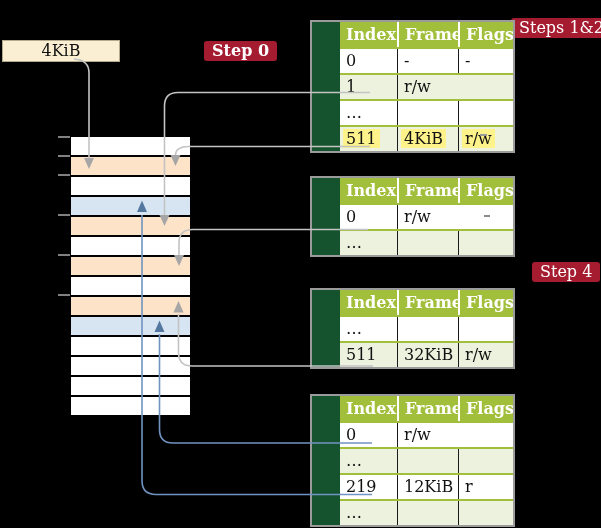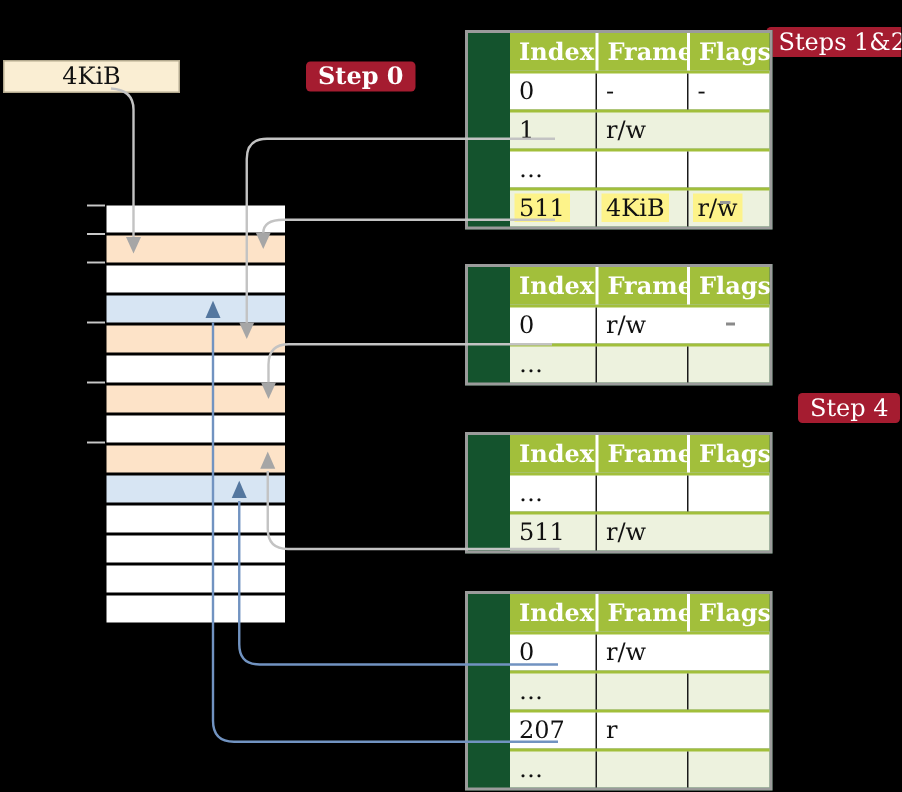--- a/index.html
+++ b/index.html
@@ -137,40 +137,42 @@
         <div class="tcell c1">Frame</div>
         <div class="tcell c2">Flags</div>
       </div>
       <div class="trow tbody zwhite">
         <div class="tcell c0"><span>…</span></div>
         <div class="tcell c1"></div>
         <div class="tcell c2"></div>
       </div>
       <div class="trow tbody zgreen">
         <div class="tcell c0"><span>511</span></div>
+        <div class="tcell c1"><span>32KiB</span></div>
         <div class="tcell c2"><span>r/w</span></div>
       </div>
     </div>
   <div class="ptable" style="top:394px">
       <div class="trow thead">
         <div class="tcell c0">Index</div>
         <div class="tcell c1">Frame</div>
         <div class="tcell c2">Flags</div>
       </div>
       <div class="trow tbody zwhite">
         <div class="tcell c0"><span>0</span></div>
         <div class="tcell c2"><span>r/w</span></div>
       </div>
       <div class="trow tbody zgreen">
         <div class="tcell c0"><span>…</span></div>
         <div class="tcell c1"></div>
         <div class="tcell c2"></div>
       </div>
       <div class="trow tbody zwhite">
-        <div class="tcell c0"><span>207</span></div>
+        <div class="tcell c0"><span>219</span></div>
+        <div class="tcell c1"><span>12KiB</span></div>
         <div class="tcell c2"><span>r</span></div>
       </div>
       <div class="trow tbody zgreen">
         <div class="tcell c0"><span>…</span></div>
         <div class="tcell c1"></div>
         <div class="tcell c2"></div>
       </div>
     </div>
 
   <svg id="overlay" width="601" height="528">

